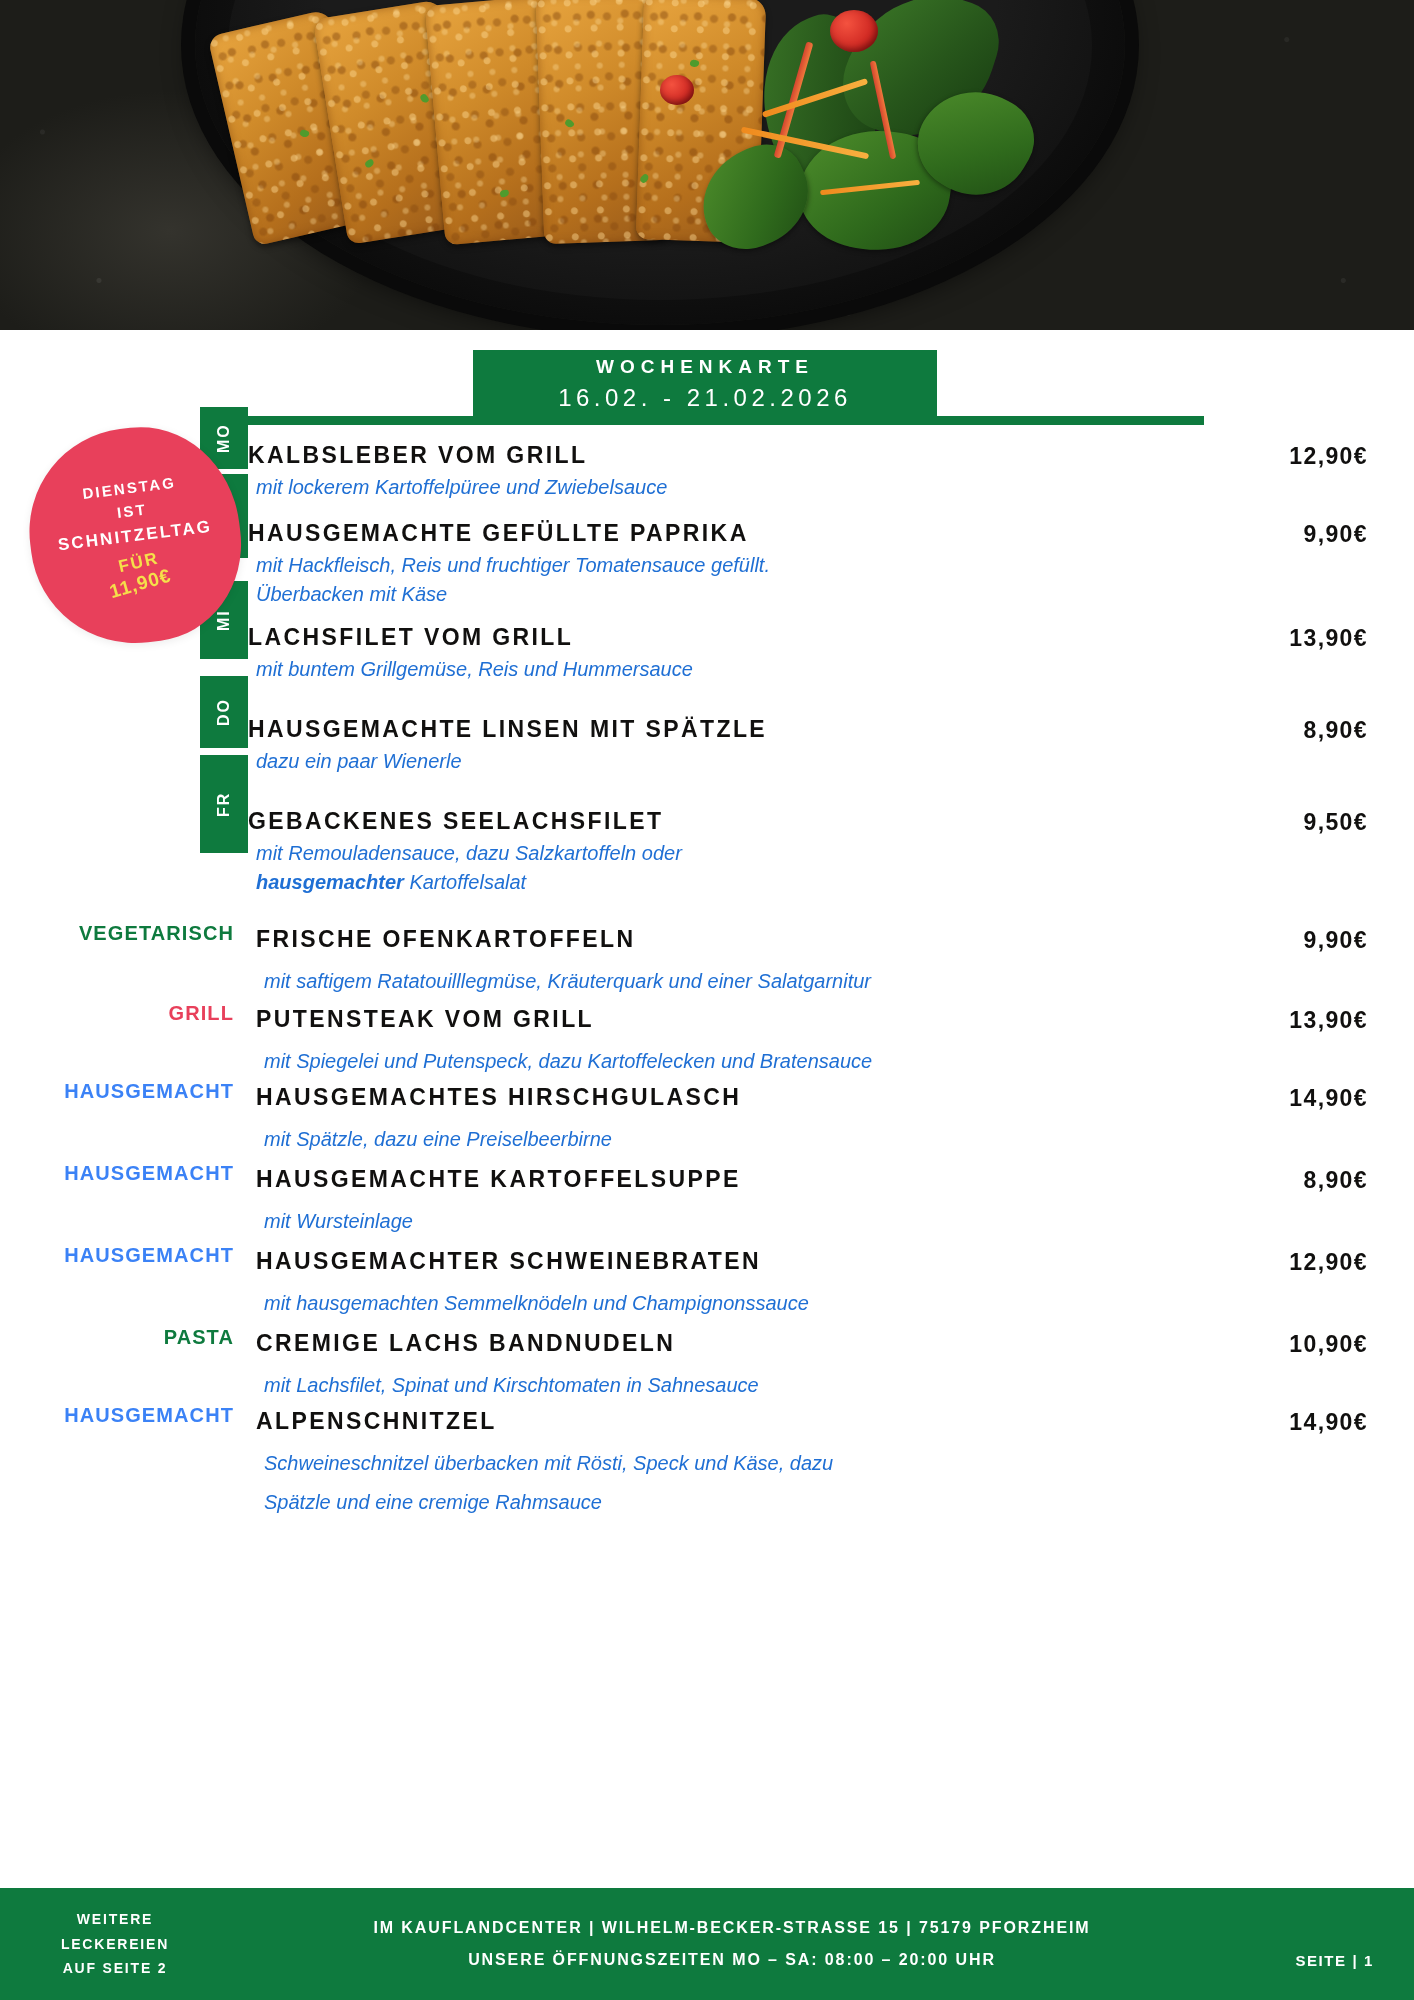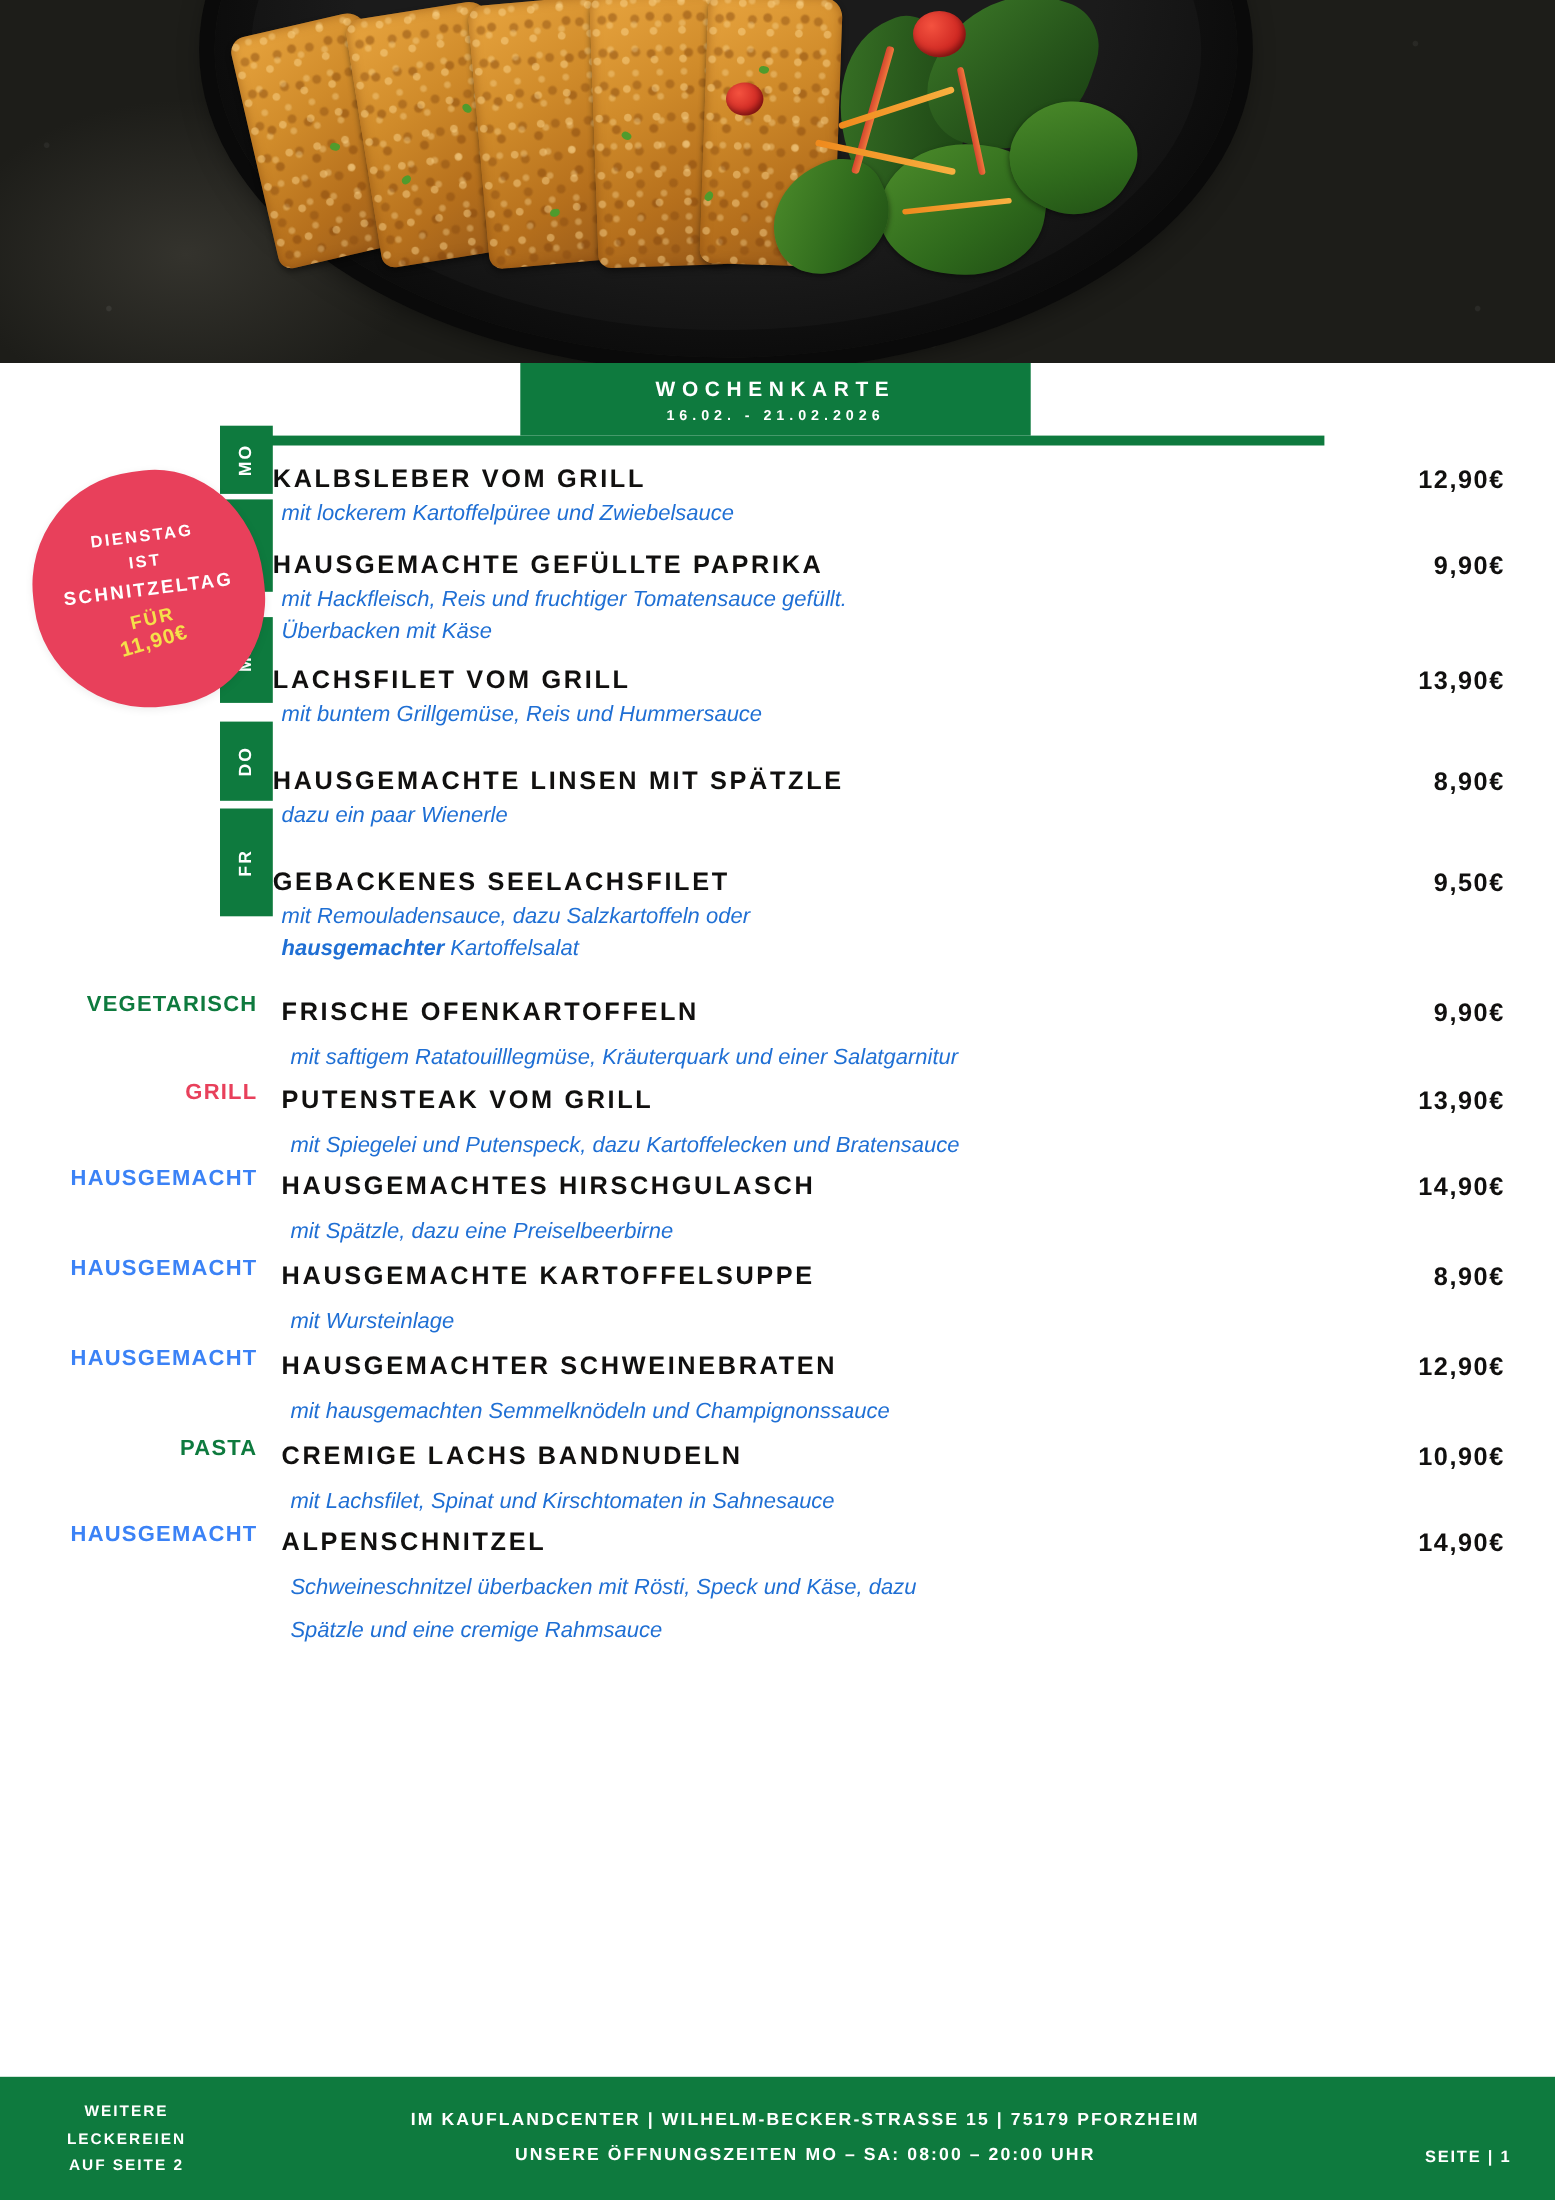--- a/index.html
+++ b/index.html
@@ -102,37 +102,38 @@
     position:absolute;
     width: 9px; height: 7px;
     border-radius: 50% 40% 55% 45%;
     background: #4f9b2d;
   }
 
   
   .header-wrap {
     position: relative;
     height: 88px;
+    margin-top: 20px;
   }
   .header-box {
     position: absolute;
     left: 473px; top: 0;
     width: 464px; height: 66px;
     background: #0e7a3e;
     color: #ffffff;
     display: flex; flex-direction: column;
     align-items: center; justify-content: center;
     padding-top: 3px;
   }
   .header-title {
     font-size: 19px; font-weight: 700; letter-spacing: 6px;
     line-height: 1.45;
   }
   .header-dates {
-    font-size: 13px; font-weight: 700; letter-spacing: 4.5px;
+    font-size: 24px; font-weight: 400; letter-spacing: 4.5px;
     line-height: 1.45;
   }
   .header-rule {
     position: absolute;
     left: 200px; top: 66px;
     width: 1004px; height: 9px;
     background: #0e7a3e;
   }
 
   

